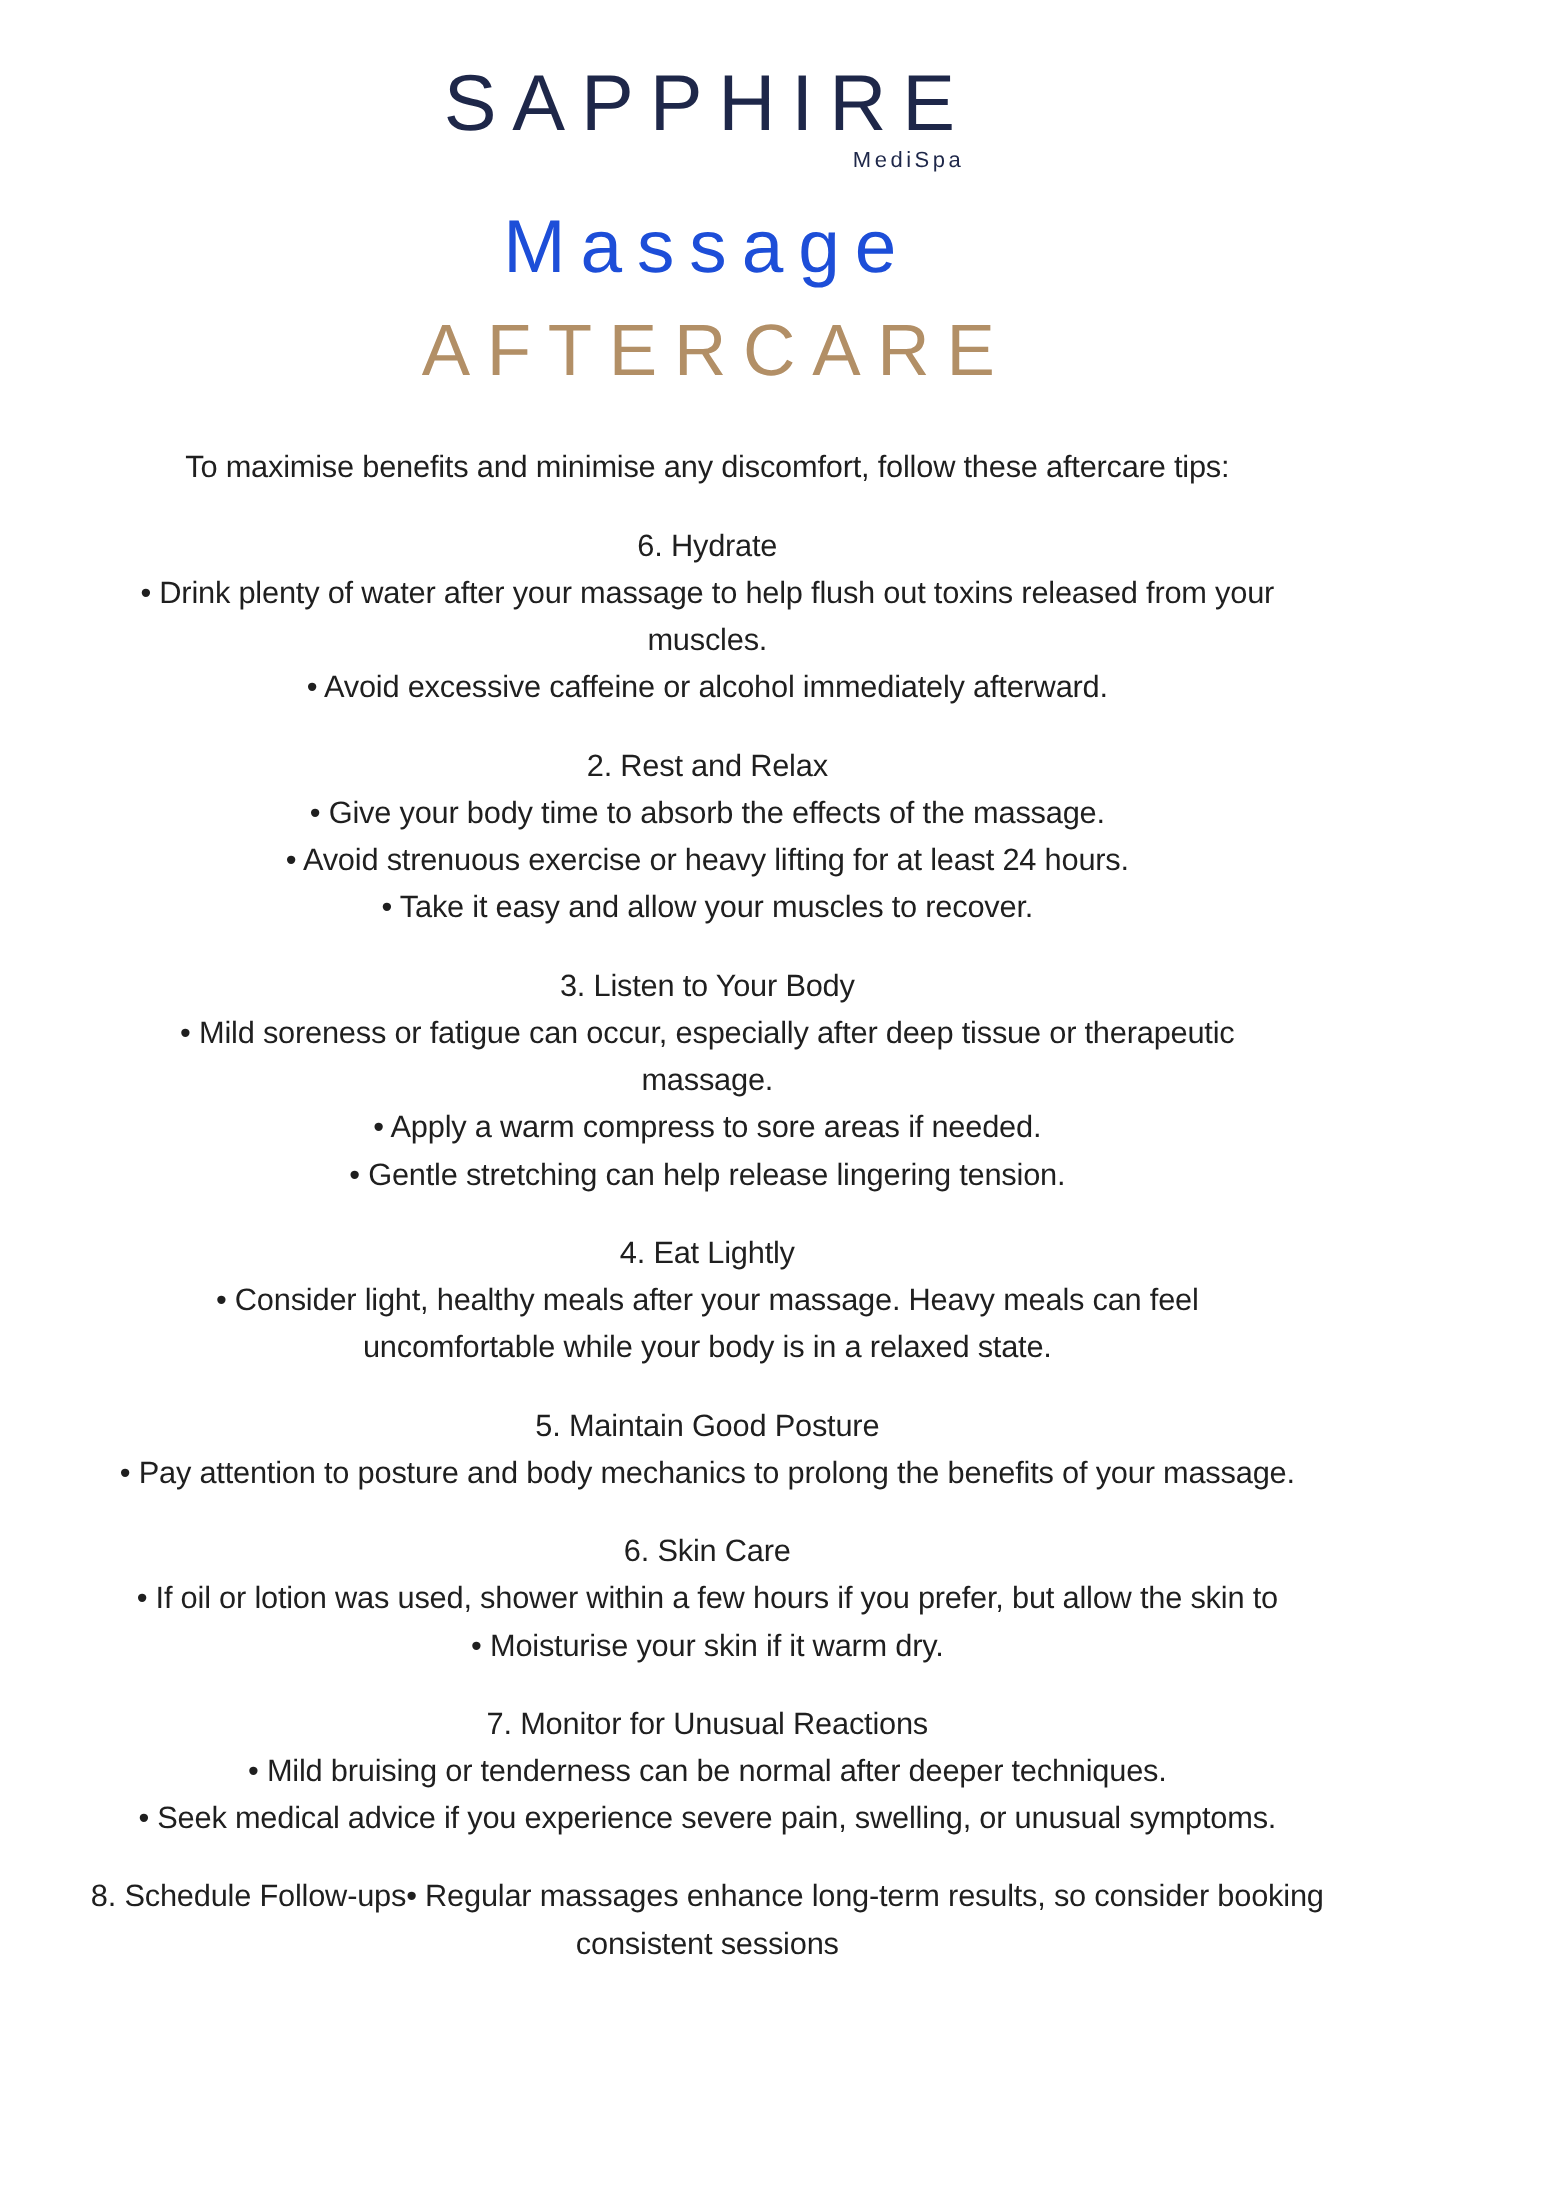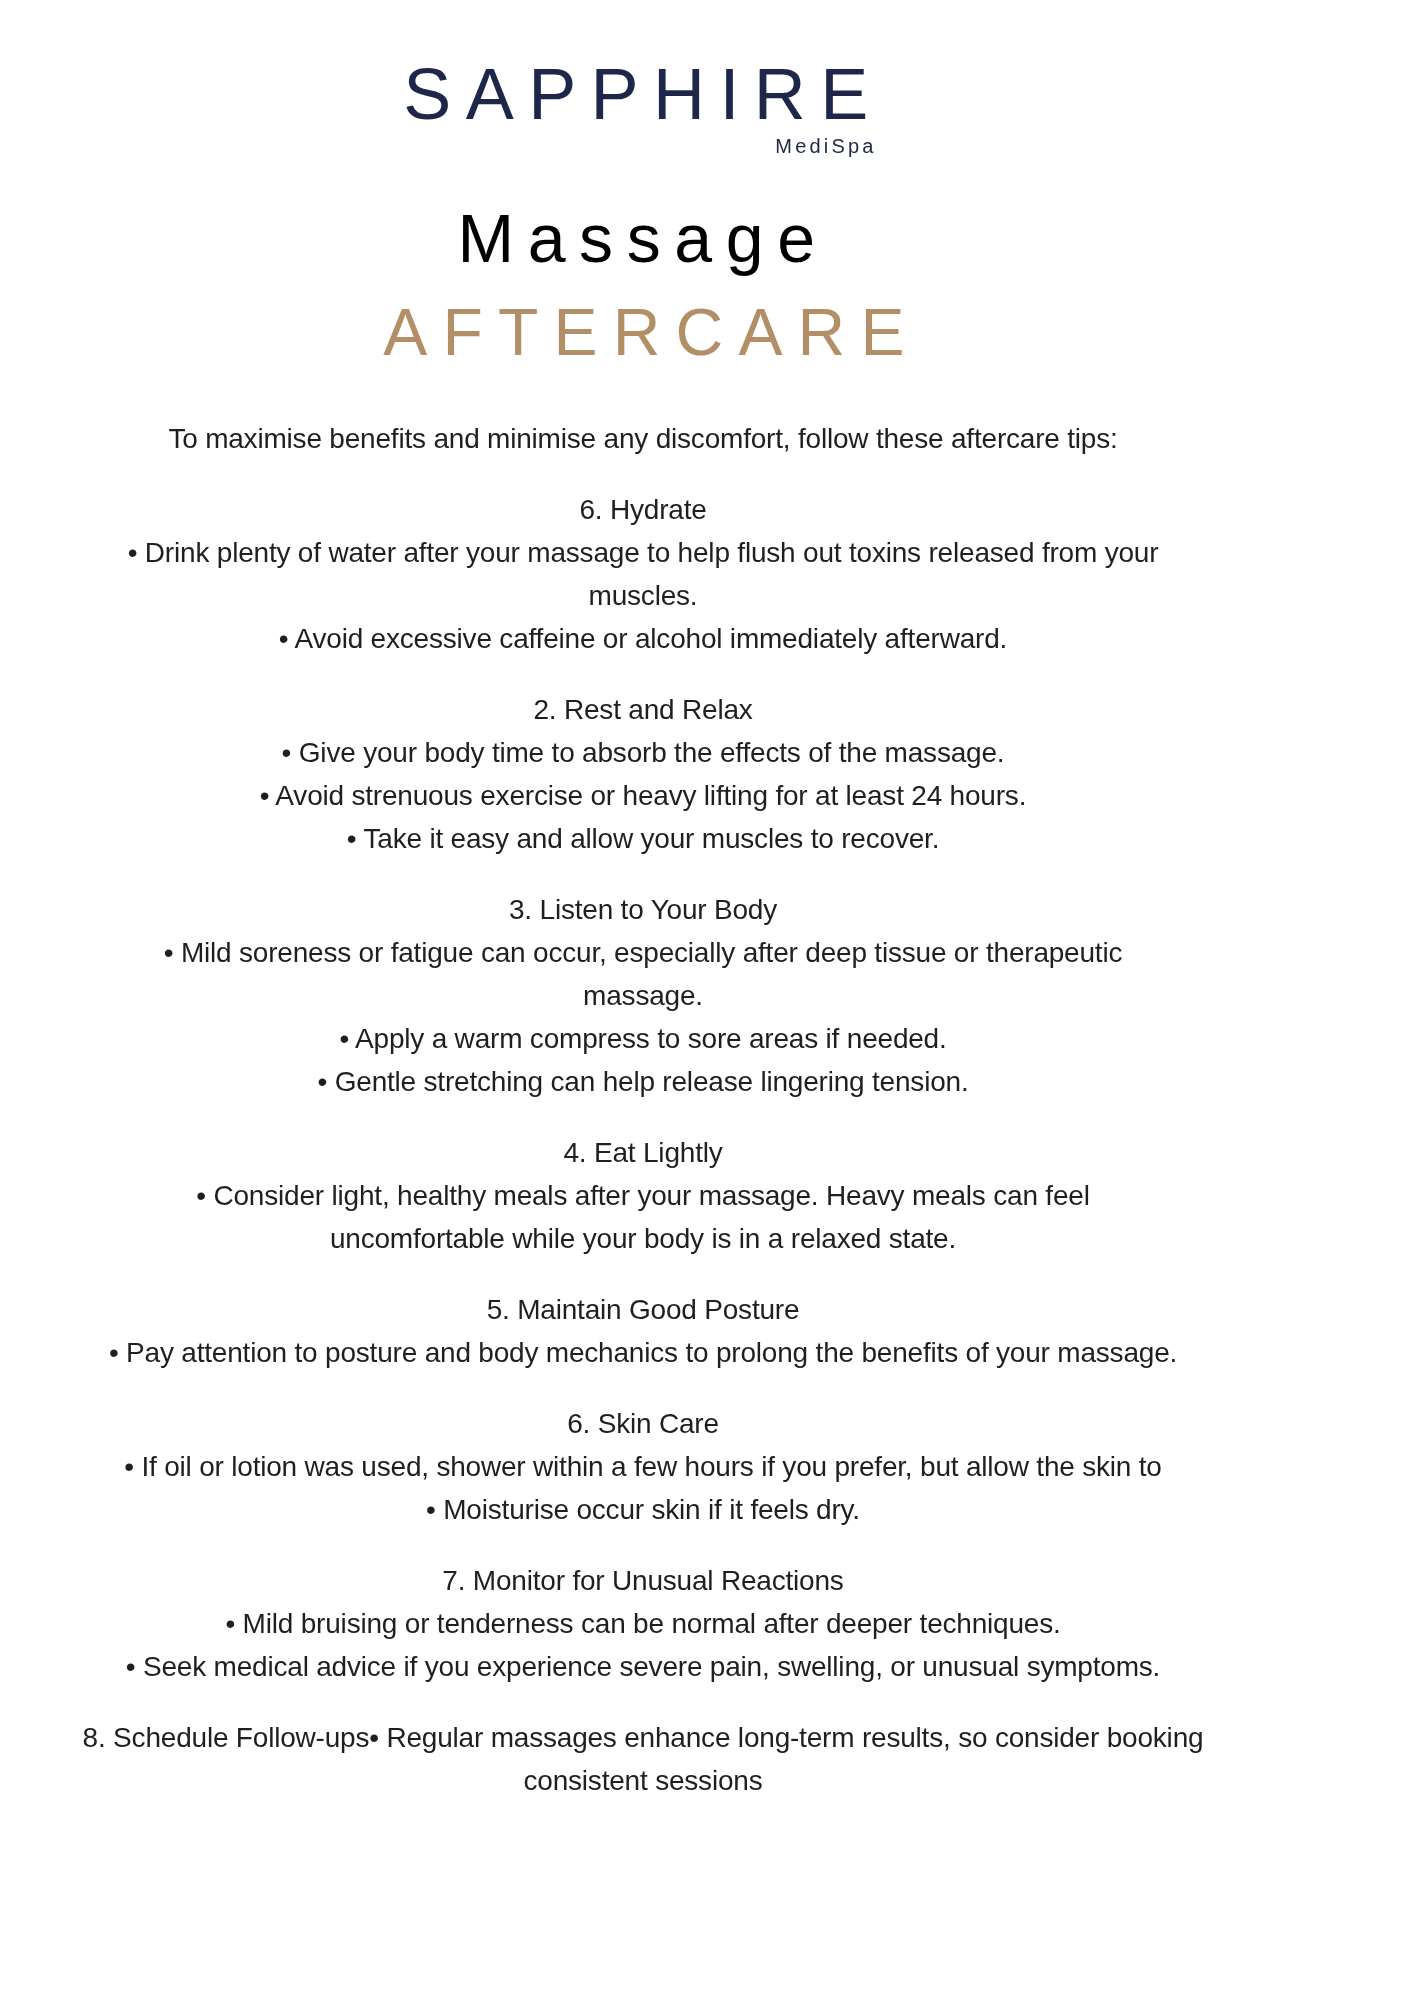--- a/index.html
+++ b/index.html
@@ -36,26 +36,26 @@
     font-size: 20px;
     font-weight: 400;
     letter-spacing: 0.16em;
     color: #1e2749;
     text-align: right;
     margin-top: 5px;
     padding-right: 6px;
   }
   .title-line1 {
     display: block;
-    margin-top: 46px;
+    margin-top: 32px;
     font-size: 68px;
     font-weight: 300;
     line-height: 1;
     letter-spacing: 0.2em;
-    color: #000000;
+    color: #1d4ed8;
     white-space: nowrap;
   }
   .title-line2 {
     display: block;
     margin-top: 27px;
     font-size: 66px;
     font-weight: 300;
     line-height: 1;
     letter-spacing: 0.23em;
     color: #b28f66;
@@ -124,21 +124,21 @@
           <div class="line">• Consider light, healthy meals after your massage. Heavy meals can feel</div>
           <div class="line">uncomfortable while your body is in a relaxed state.</div>
         </div>
         <div class="section">
           <div class="line">5. Maintain Good Posture</div>
           <div class="line">• Pay attention to posture and body mechanics to prolong the benefits of your massage.</div>
         </div>
         <div class="section">
           <div class="line">6. Skin Care</div>
           <div class="line">• If oil or lotion was used, shower within a few hours if you prefer, but allow the skin to</div>
-          <div class="line">• Moisturise occur skin if it feels dry.</div>
+          <div class="line">• Moisturise your skin if it warm dry.</div>
         </div>
         <div class="section">
           <div class="line">7. Monitor for Unusual Reactions</div>
           <div class="line">• Mild bruising or tenderness can be normal after deeper techniques.</div>
           <div class="line">• Seek medical advice if you experience severe pain, swelling, or unusual symptoms.</div>
         </div>
         <div class="section">
           <div class="line">8. Schedule Follow-ups• Regular massages enhance long-term results, so consider booking</div>
           <div class="line">consistent sessions</div>
         </div>

